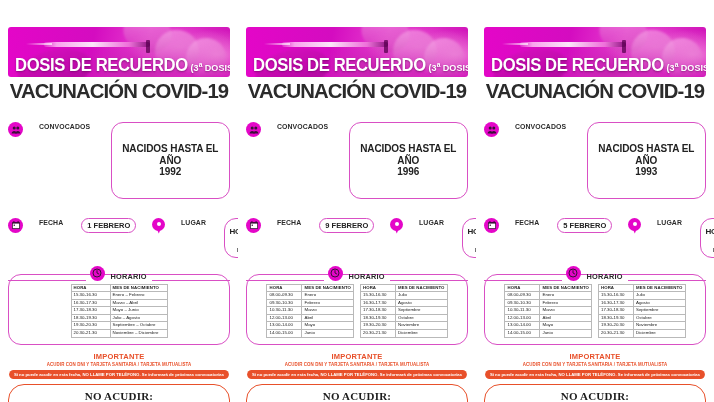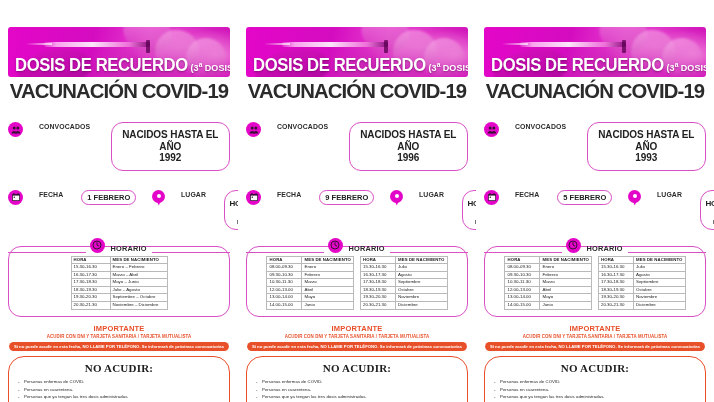--- a/index.html
+++ b/index.html
@@ -64,21 +64,21 @@
   .icon-circ{
     width:15px;height:15px;border-radius:50%;background:#e406c8;
     display:flex;align-items:center;justify-content:center;flex:0 0 auto;
   }
   .icon-circ svg{display:block;}
   .mini-label{
     font-size:7.5px;font-weight:bold;color:#2b2b2b;letter-spacing:.1px;
     white-space:nowrap;transform:scaleX(.92);transform-origin:left center;
   }
   .pill{
-    border:1.1px solid #d94fc4;border-radius:12px;padding:6px 7px;
+    border:1.1px solid #d94fc4;border-radius:12px;padding:20px 7px;
     text-align:center;color:#222;background:#fff;
   }
   .pill-born{flex:1;font-size:10px;font-weight:bold;line-height:1.15;letter-spacing:-.1px;}
   .pill-date{font-size:7.5px;font-weight:bold;padding:2px 5px;white-space:nowrap;}
   .pill-place{flex:1;padding:1px 4px;}
   .pill-place .p1{font-size:8px;font-weight:bold;letter-spacing:-.2px;white-space:nowrap;}
   .pill-place .p2{font-size:4.6px;font-weight:bold;color:#333;letter-spacing:.1px;white-space:nowrap;}
   .pin{
     width:13px;height:17px;flex:0 0 auto;position:relative;
   }

